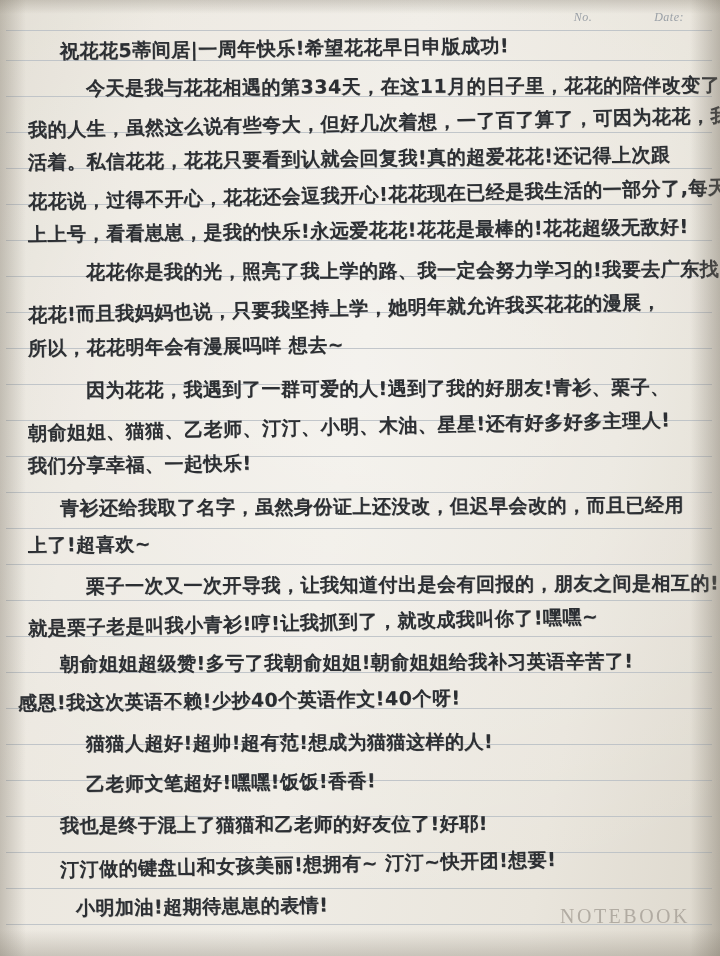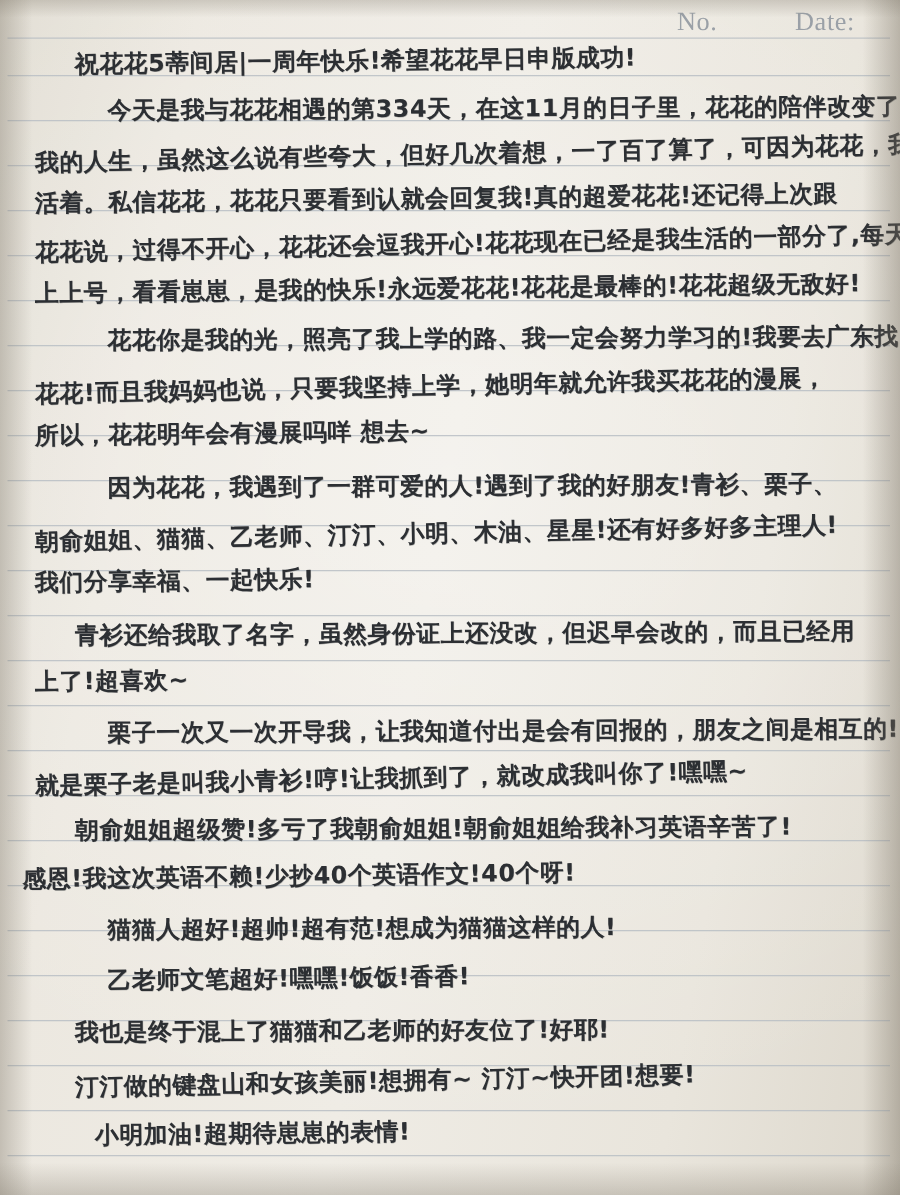--- a/index.html
+++ b/index.html
@@ -45,21 +45,22 @@
     left: 0; right: 0;
     height: 26px;
     display: flex;
     align-items: center;
     justify-content: flex-end;
     padding-right: 36px;
     gap: 62px;
   }
   .hdr span {
     font-family: "Liberation Serif", serif;
-    font-size: 21px;
+    font-style: italic;
+    font-size: 12px;
     color: #9aa0a7;
     letter-spacing: .5px;
   }
 
   
   .ink {
     position: absolute;
     left: 0; top: 0;
     width: 720px;
     height: 956px;
@@ -158,18 +159,19 @@
       <div class="ln s2" style="left: 28px; top: 610px; font-size: 19px; color: rgb(44, 47, 51);">就是栗子老是叫我小青衫!哼!让我抓到了，就改成我叫你了!嘿嘿~</div>
       <div class="ln s3" style="left: 60px; top: 650px; font-size: 19px; color: rgb(44, 47, 51);">朝俞姐姐超级赞!多亏了我朝俞姐姐!朝俞姐姐给我补习英语辛苦了!</div>
       <div class="ln s1" style="left: 18px; top: 688px; font-size: 19px; color: rgb(44, 47, 51);">感恩!我这次英语不赖!少抄40个英语作文!40个呀!</div>
       <div class="ln s3" style="left: 86px; top: 730px; font-size: 19px; color: rgb(44, 47, 51);">猫猫人超好!超帅!超有范!想成为猫猫这样的人!</div>
       <div class="ln s1" style="left: 86px; top: 770px; font-size: 19px; color: rgb(44, 47, 51);">乙老师文笔超好!嘿嘿!饭饭!香香!</div>
       <div class="ln s3" style="left: 60px; top: 812px; font-size: 19px; color: rgb(44, 47, 51);">我也是终于混上了猫猫和乙老师的好友位了!好耶!</div>
       <div class="ln s2" style="left: 60px; top: 852px; font-size: 19px; color: rgb(44, 47, 51);">汀汀做的键盘山和女孩美丽!想拥有~ 汀汀~快开团!想要!</div>
       <div class="ln s1" style="left: 76px; top: 894px; font-size: 19px; color: rgb(44, 47, 51);">小明加油!超期待崽崽的表情!</div>
     </div>
 
+  <div class="brand">NOTEBOOK</div>
 
   <div class="edge-l"></div>
   <div class="edge-r"></div>
   <div class="edge-t"></div>
   <div class="edge-b"></div>
 </div>
 
 </body></html>

